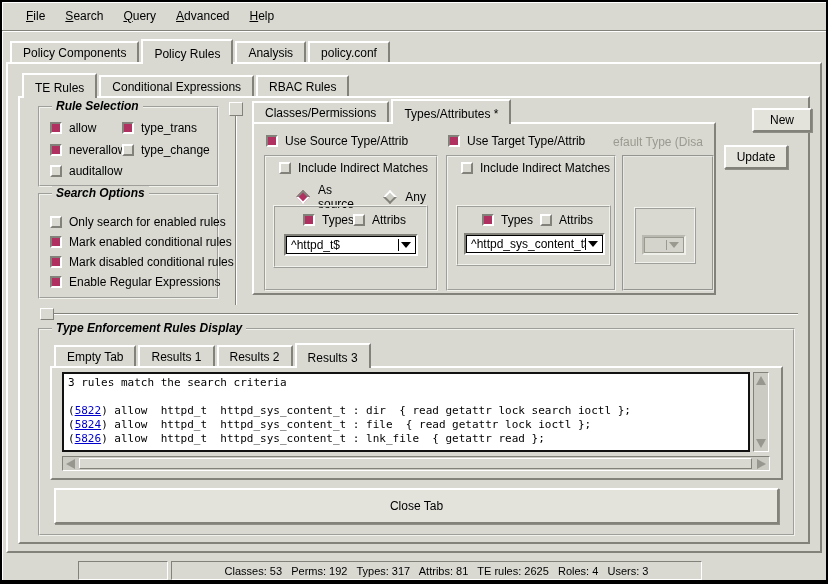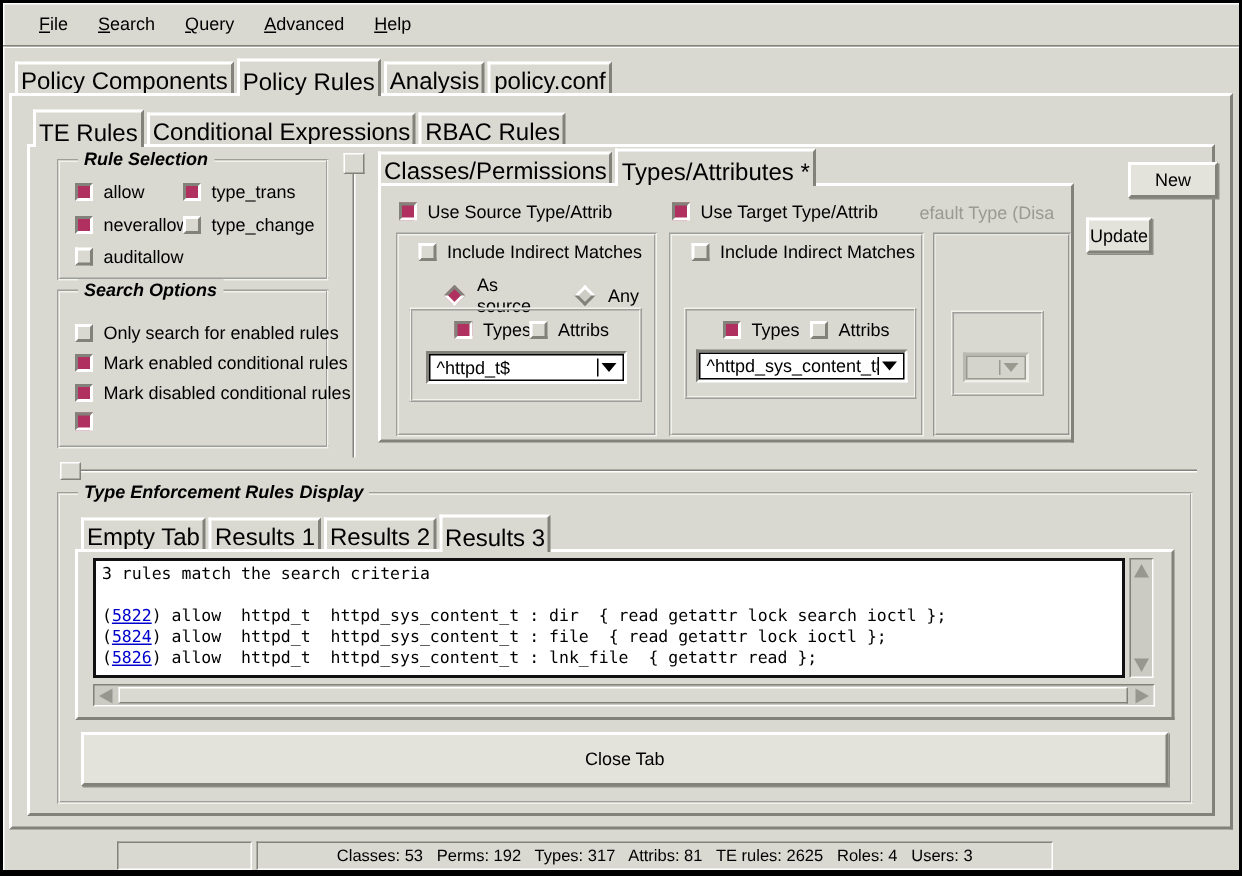--- a/index.html
+++ b/index.html
@@ -15,22 +15,22 @@
   .raised{border:2px solid;border-color:var(--hl) var(--sh) var(--sh) var(--hl);}
   .frame{position:absolute;border:2px groove #f2f2ec;}
   .frame>.ftitle{position:absolute;top:-9px;left:12px;background:var(--bg);
     padding:0 4px;font-size:12px;font-weight:bold;font-style:italic;white-space:nowrap;}
   
   .menubar{position:absolute;left:0;top:0;width:100%;height:29px;
     border-bottom:1px solid var(--sh);box-shadow:0 1px 0 var(--hl);padding-left:14px;}
   .menu-item{display:inline-block;padding:7px 10px 6px;font-size:12px;cursor:default;}
   
   .tabrow{position:absolute;display:flex;align-items:flex-end;}
-  .tab{display:inline-block;background:var(--bg);font-size:16px;white-space:nowrap;
-    padding:3px 2px 4px;margin-right:2px;position:relative;
+  .tab{display:inline-block;background:var(--bg);font-size:12px;white-space:nowrap;
+    padding:3px 11px 4px;margin-right:2px;position:relative;
     border:2px solid;border-color:var(--hl) var(--sh) transparent var(--hl);
     border-bottom:none;height:21px;}
   .tab.active{height:25px;padding-top:6px;margin-bottom:-2px;z-index:5;}
   
   .nbody{position:absolute;background:var(--bg);}
   
   .cb-row{position:absolute;display:flex;align-items:center;gap:7px;font-size:12px;
     white-space:nowrap;cursor:default;}
   .ind{width:12px;height:12px;flex:0 0 12px;border:2px solid;}
   .ind.off{background:var(--bg);border-color:var(--hl) var(--sh) var(--sh) var(--hl);}
@@ -144,20 +144,21 @@
             <label class="cb-row" style="left: 10px; top: 40px;">
               <span class="ind on"></span>
               <span>Mark enabled conditional rules</span>
             </label>
             <label class="cb-row" style="left: 10px; top: 60px;">
               <span class="ind on"></span>
               <span>Mark disabled conditional rules</span>
             </label>
             <label class="cb-row" style="left: 10px; top: 80px;">
               <span class="ind on"></span>
+              <span>Enable Regular Expressions</span>
             </label>
           </div>
       </div>
 
       <div class="sash-v" style="left:215px;top:4px;height:203px;"></div>
       <div class="sash-handle" style="left:209px;top:4px;width:14px;height:14px;"></div>
 
       <div class="tabrow" id="criteria-tabs" style="left:232px;top:1px;height:23px;">
           <span class="tab">Classes/Permissions</span>
           <span class="tab active">Types/Attributes *</span>
@@ -235,21 +236,21 @@
               <div class="field"></div>
               <div class="cbtn">
                   <span class="tri-dn"></span>
                 </div>
             </div>
           </div>
         </div>
       </div>
 
       <div class="btn" style="left:704px;top:10px;width:60px;height:24px;margin-left:28px;">New</div>
-      <div class="btn" style="left:704px;top:47px;width:44px;height:24px;">Update</div>
+      <div class="btn" style="left:704px;top:47px;width:64px;height:24px;">Update</div>
 
       <div class="sash-h" style="left:34px;top:215px;width:744px;"></div>
       <div class="sash-handle" style="left:20px;top:210px;width:14px;height:12px;"></div>
 
       <div class="frame" style="left:18px;top:230px;width:757px;height:208px;">
         <span class="ftitle">Type Enforcement Rules Display</span>
 
         <div class="tabrow" id="results-tabs" style="left:14px;top:13px;height:23px;">
             <span class="tab">Empty Tab</span>
             <span class="tab">Results 1</span>

